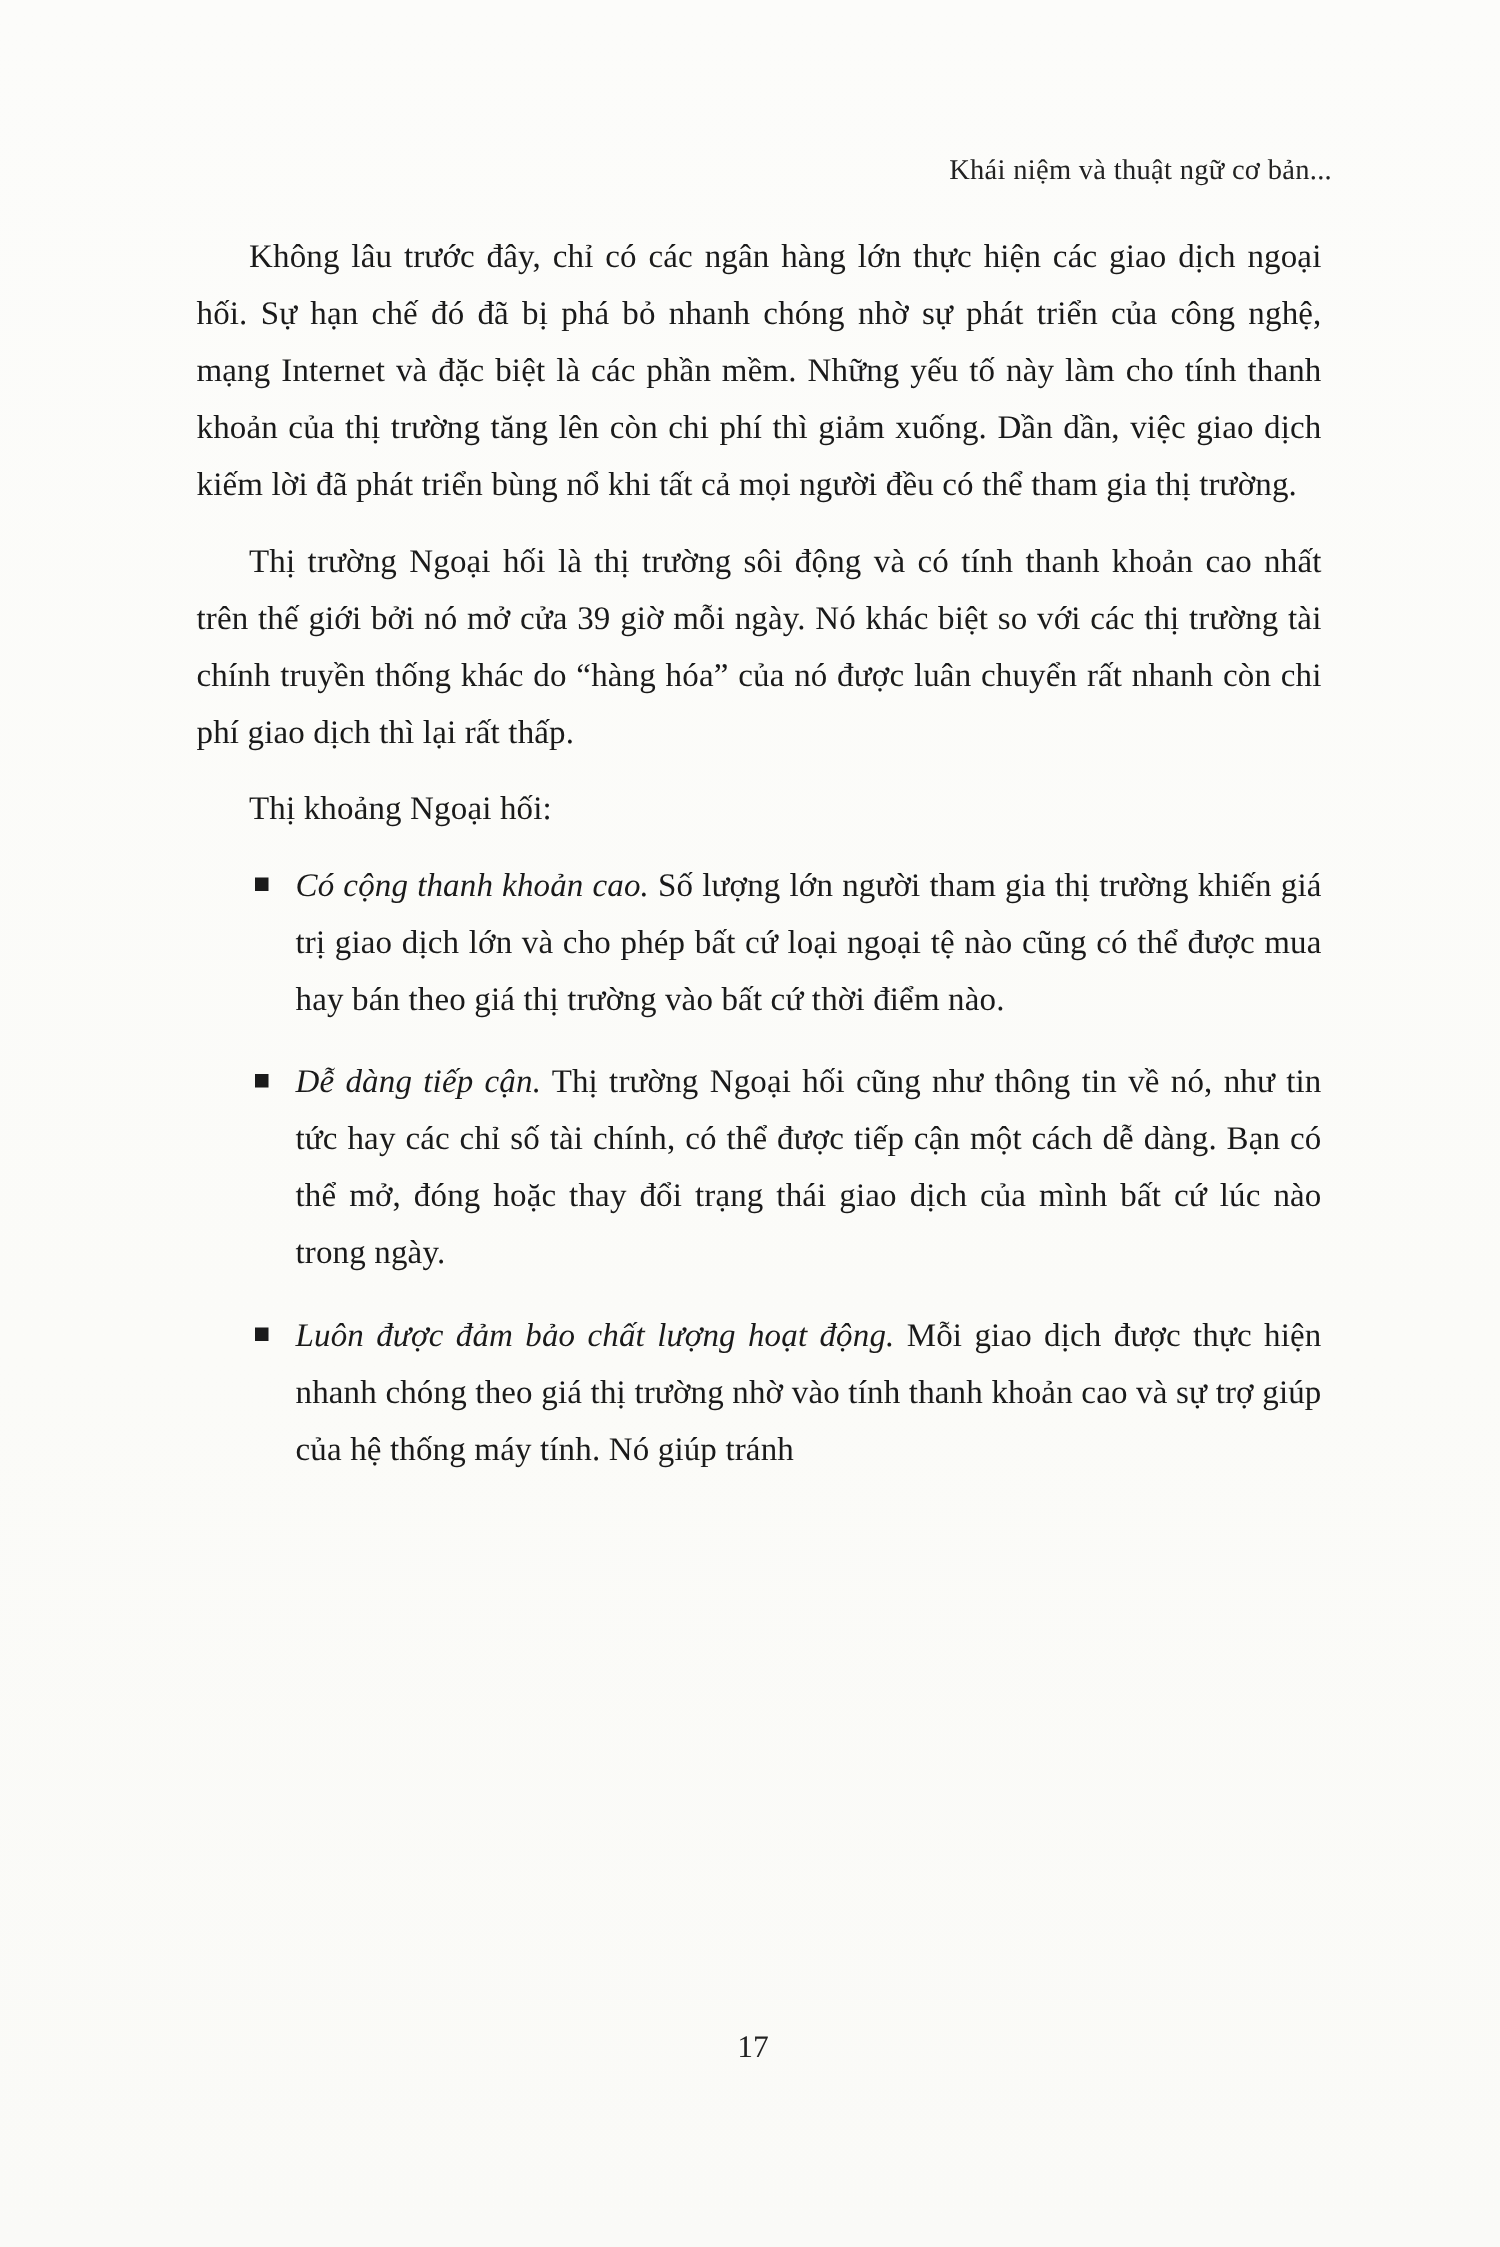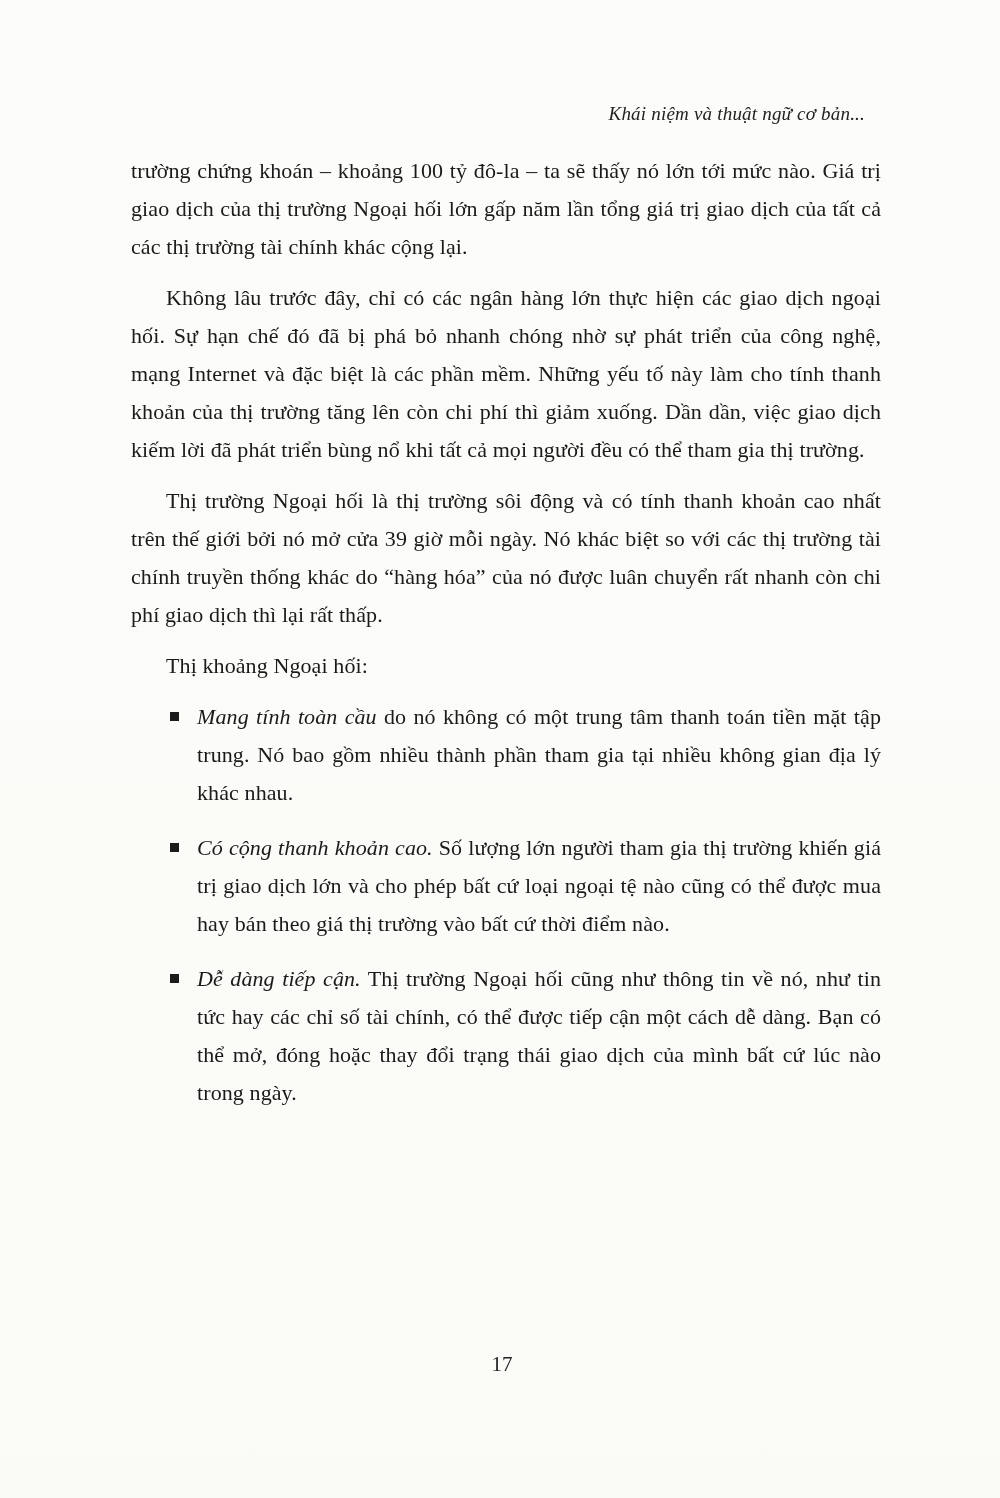--- a/index.html
+++ b/index.html
@@ -16,24 +16,23 @@
     overflow: hidden;
   }
   .page {
     position: absolute;
     inset: 0;
     background: linear-gradient(180deg, #fcfcfa 0%, #fbfbf8 60%, #fafaf7 100%);
   }
   .running-header {
     position: absolute;
     top: 103px;
-    left: 115px;
+    left: 138px;
     width: 750px;
     text-align: right;
-    font-style: italic;
     font-size: 19px;
     letter-spacing: 0.2px;
     color: #222;
   }
   .content {
     position: absolute;
     top: 152px;
     left: 131px;
     width: 750px;
   }
@@ -85,44 +84,43 @@
 </style>
 </head>
 <body>
 
 <div class="page">
 
   <div class="running-header">Khái niệm và thuật ngữ cơ bản...</div>
 
   <div class="content">
 
-    <p class="para no-indent">trường chứng khoán – khoảng 100 tỷ đô-la – ta sẽ thấy nó lớn tới mức nào. Giá trị giao dịch của thị trường Ngoại hối lớn gấp năm lần tổng giá trị giao dịch của tất cả các thị trường tài chính khác cộng lại.</p>
 
     <p class="para">Không lâu trước đây, chỉ có các ngân hàng lớn thực hiện các giao dịch ngoại hối. Sự hạn chế đó đã bị phá bỏ nhanh chóng nhờ sự phát triển của công nghệ, mạng Internet và đặc biệt là các phần mềm. Những yếu tố này làm cho tính thanh khoản của thị trường tăng lên còn chi phí thì giảm xuống. Dần dần, việc giao dịch kiếm lời đã phát triển bùng nổ khi tất cả mọi người đều có thể tham gia thị trường.</p>
 
     <p class="para">Thị trường Ngoại hối là thị trường sôi động và có tính thanh khoản cao nhất trên thế giới bởi nó mở cửa 39 giờ mỗi ngày. Nó khác biệt so với các thị trường tài chính truyền thống khác do “hàng hóa” của nó được luân chuyển rất nhanh còn chi phí giao dịch thì lại rất thấp.</p>
 
     <p class="para">Thị khoảng Ngoại hối:</p>
 
     <ul class="bullets">
 
-      <li class="bullet">
-        <span class="marker"></span>
-        <span><em>Mang tính toàn cầu</em><span> do nó không có một trung tâm thanh toán tiền mặt tập trung. Nó bao gồm nhiều thành phần tham gia tại nhiều không gian địa lý khác nhau.</span></span>
-      </li>
 
       <li class="bullet">
         <span class="marker"></span>
         <span><em>Có cộng thanh khoản cao.</em><span> Số lượng lớn người tham gia thị trường khiến giá trị giao dịch lớn và cho phép bất cứ loại ngoại tệ nào cũng có thể được mua hay bán theo giá thị trường vào bất cứ thời điểm nào.</span></span>
       </li>
 
       <li class="bullet">
         <span class="marker"></span>
         <span><em>Dễ dàng tiếp cận.</em><span> Thị trường Ngoại hối cũng như thông tin về nó, như tin tức hay các chỉ số tài chính, có thể được tiếp cận một cách dễ dàng. Bạn có thể mở, đóng hoặc thay đổi trạng thái giao dịch của mình bất cứ lúc nào trong ngày.</span></span>
       </li>
 
+      <li class="bullet">
+        <span class="marker"></span>
+        <span><em>Luôn được đảm bảo chất lượng hoạt động.</em><span> Mỗi giao dịch được thực hiện nhanh chóng theo giá thị trường nhờ vào tính thanh khoản cao và sự trợ giúp của hệ thống máy tính. Nó giúp tránh</span></span>
+      </li>
 
     </ul>
   </div>
 
   <div class="page-number">17</div>
 
 </div>
 
 </body></html>

